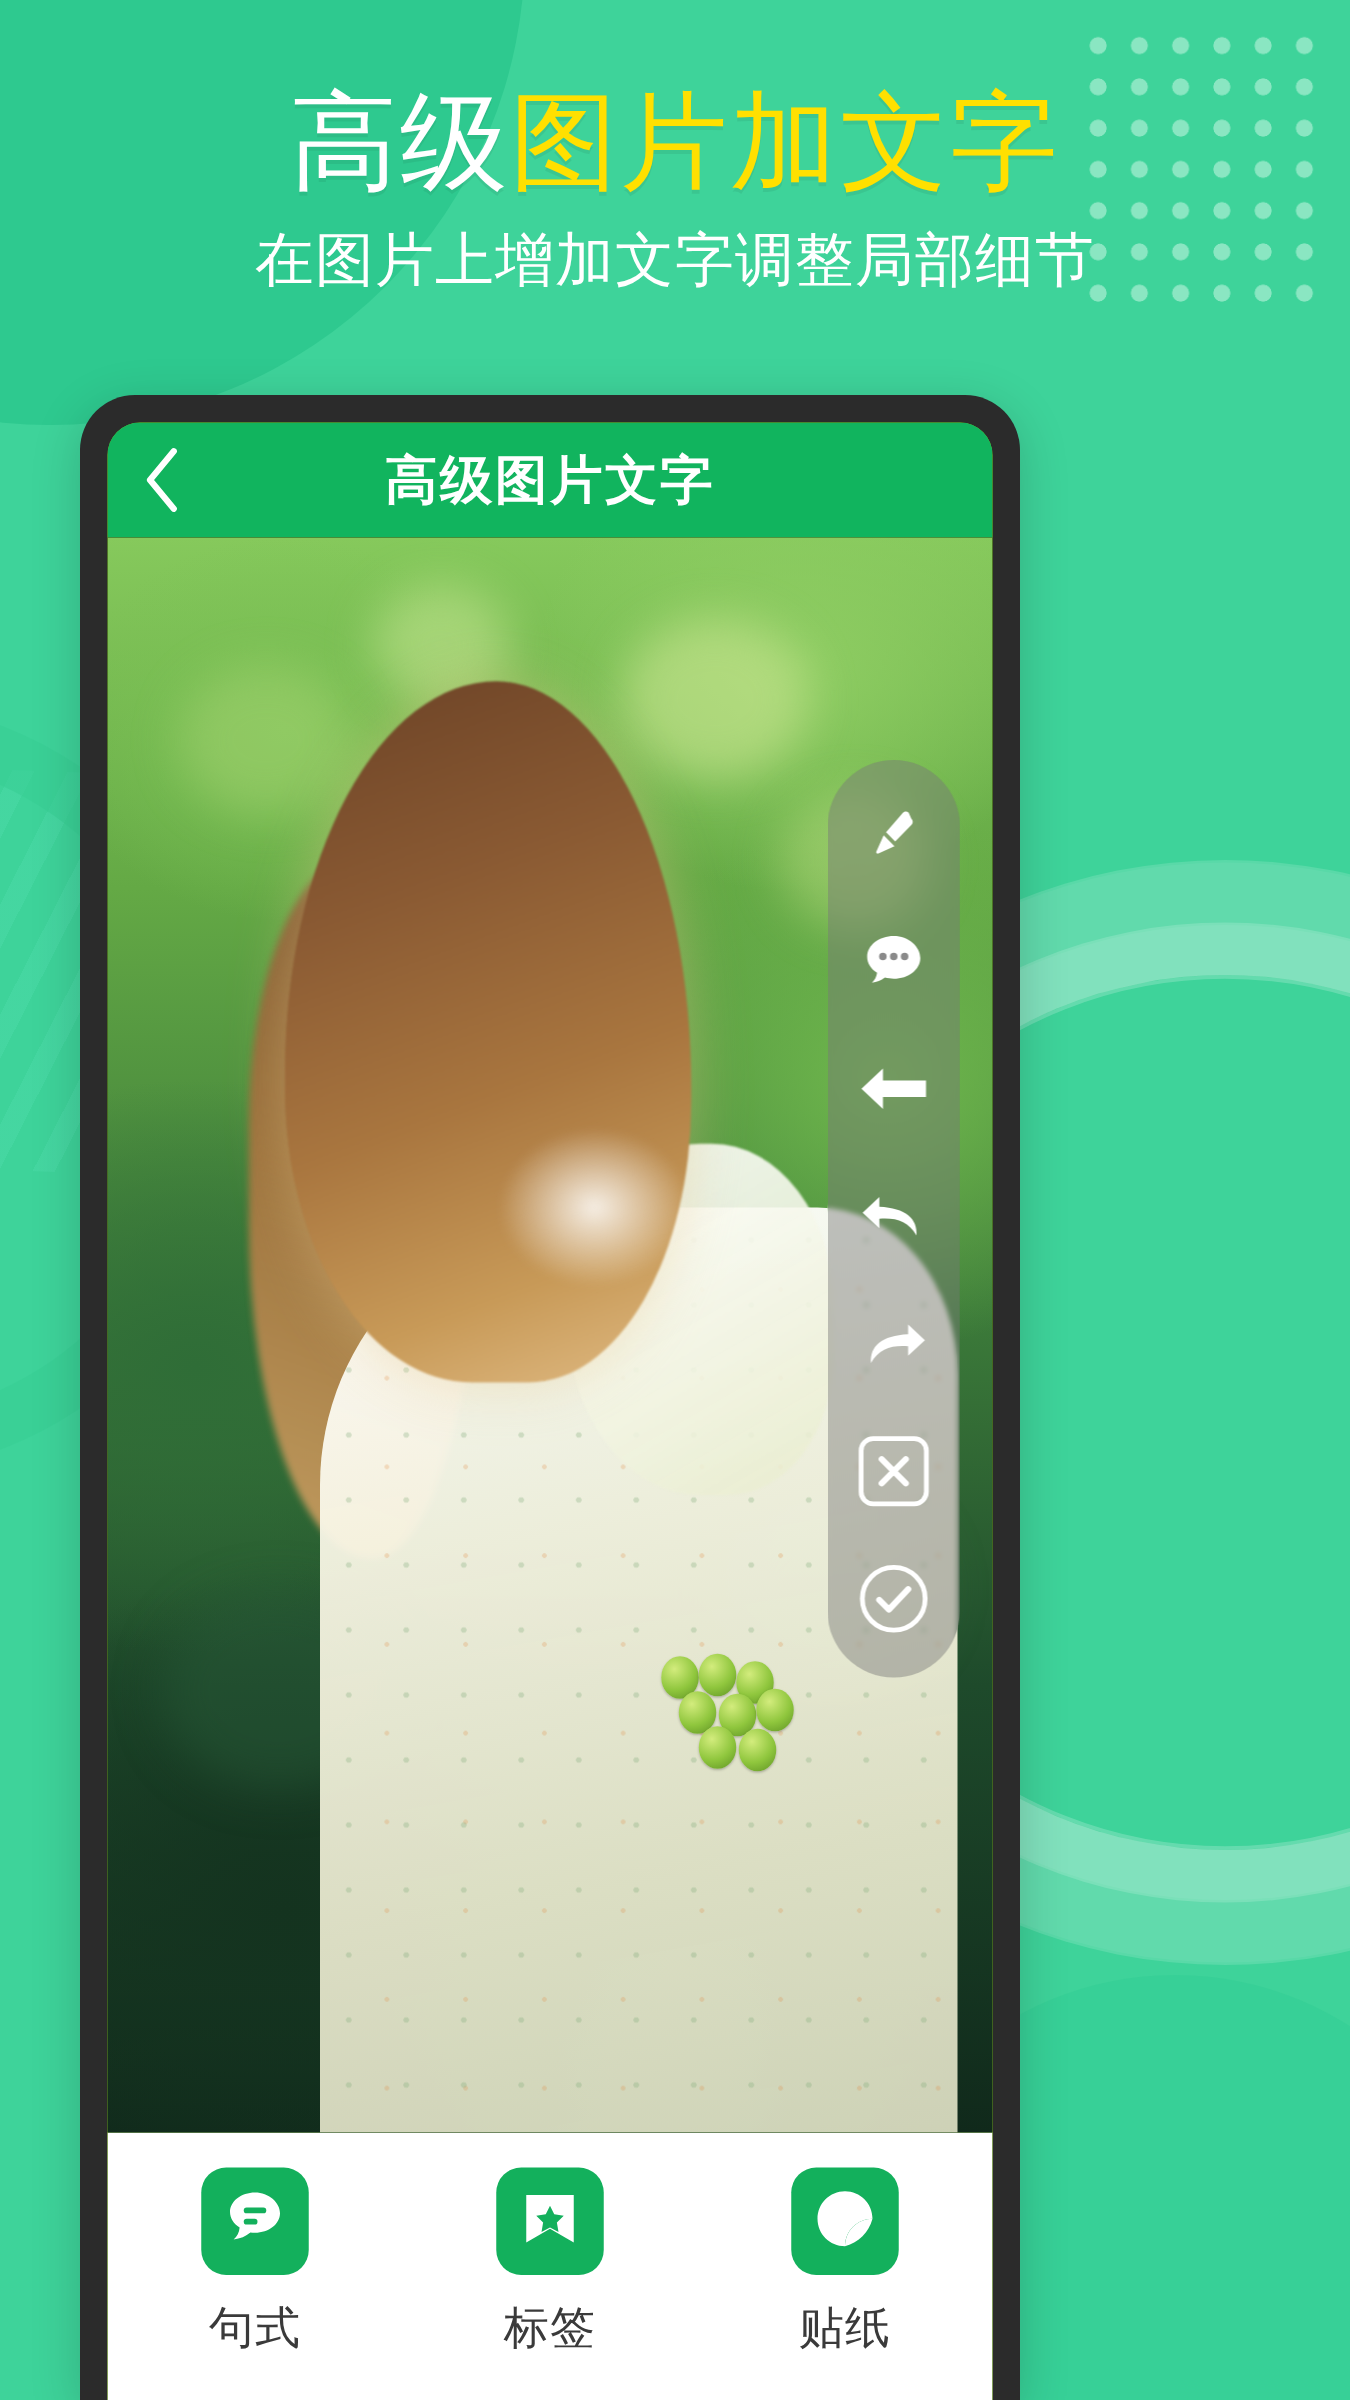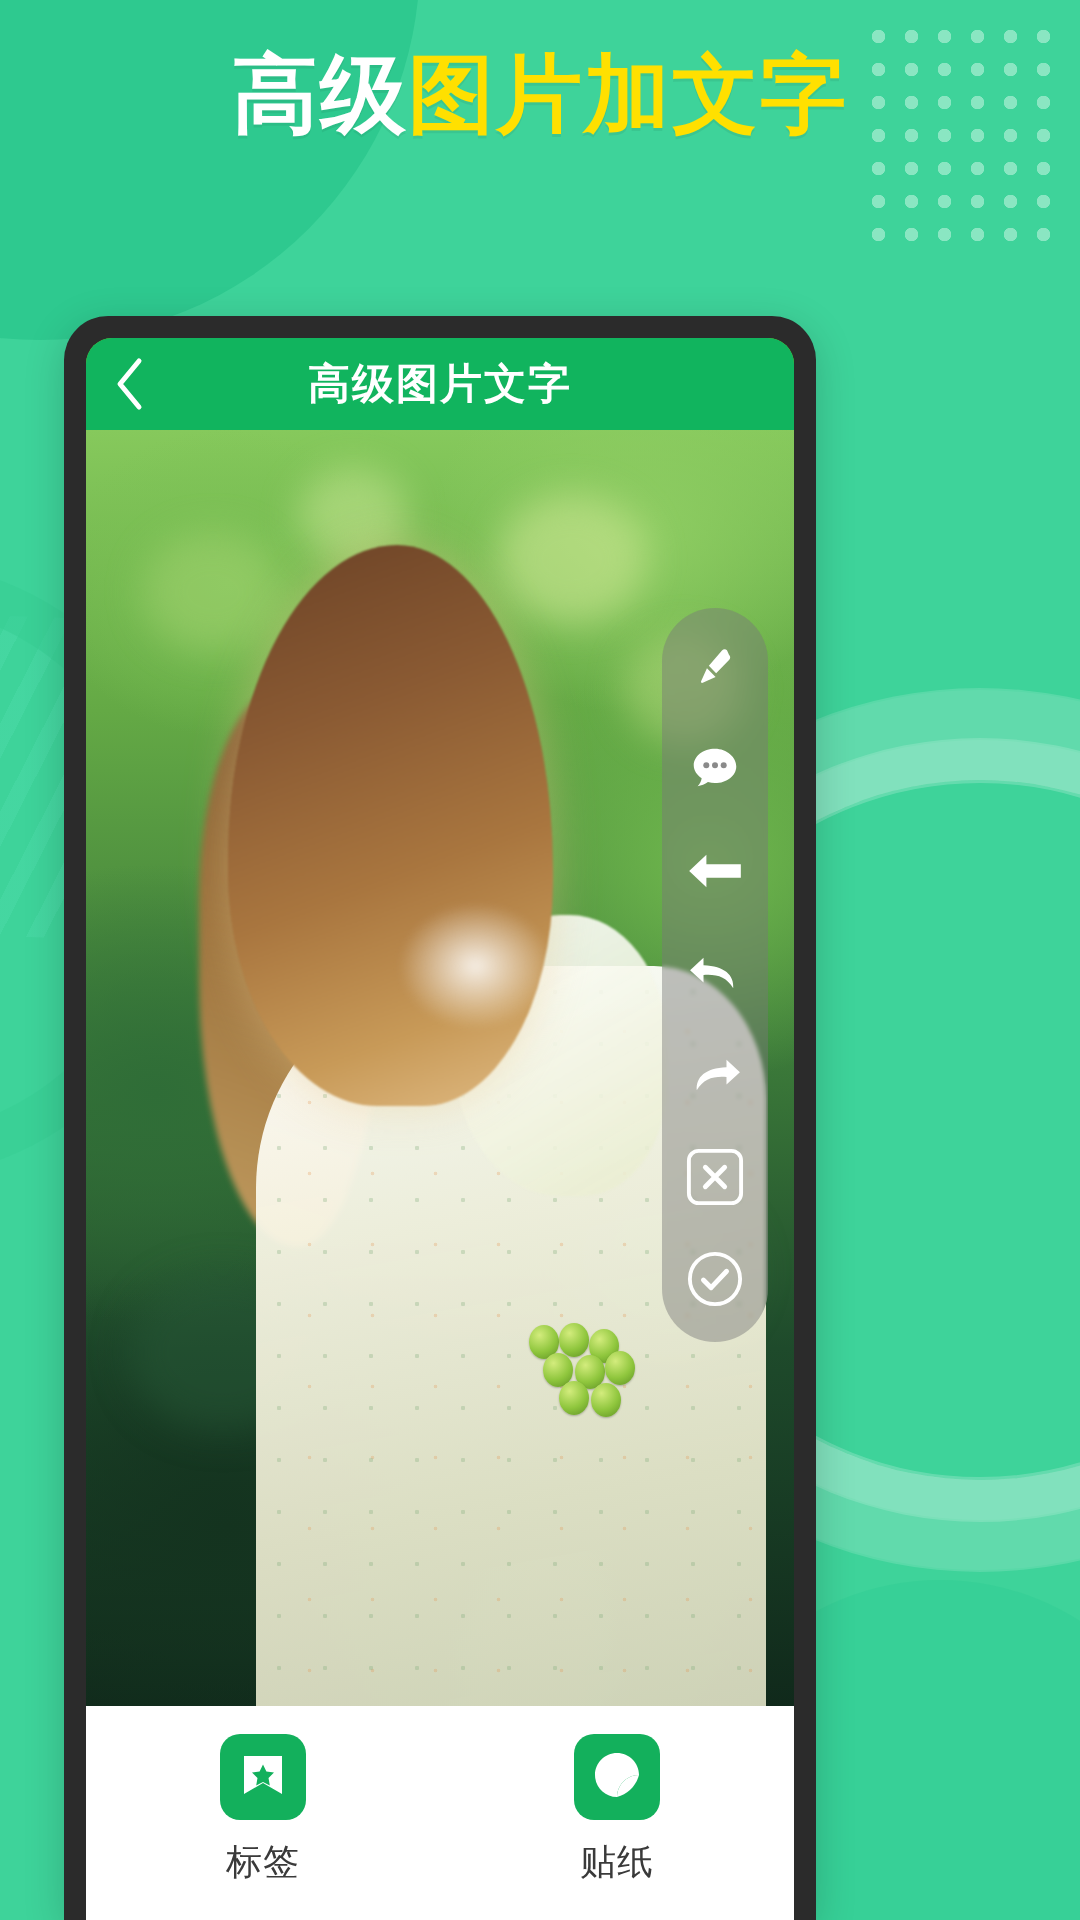--- a/index.html
+++ b/index.html
@@ -49,23 +49,24 @@
   }
   .corner-blob {
     position:absolute; right:-120px; bottom:-180px;
     width:520px; height:520px; border-radius:50%;
     background:#35cf95; opacity:.7;
   }
 
   
   .headline-wrap { position:absolute; left:0; right:0; top:48px; text-align:center; z-index:5; }
   .headline {
-    font-size:86px; font-weight:bold; letter-spacing:2px;
+    font-size:86px; font-weight:normal; letter-spacing:2px;
     line-height:1.08;
     text-shadow:0 3px 0 rgba(0,0,0,.06);
+    margin-top:20px;
   }
   .headline .w { color:#ffffff; }
   .headline .y { color:#ffe000; }
   .subhead {
     margin-top:16px;
     font-size:47px; color:#ffffff; font-weight:500; letter-spacing:1px;
   }
 
   
   .phone {
@@ -237,20 +238,21 @@
   <div class="blob-b"></div>
   <div class="rings"></div>
   <div class="dots"></div>
   <div class="corner-blob"></div>
 </div>
 
 <div class="headline-wrap">
   <div class="headline">
     <span class="w">高级</span><span class="y">图片加文字</span>
   </div>
+  <div class="subhead">在图片上增加文字调整局部细节</div>
 </div>
 
 <div class="phone">
   <div class="screen">
 
     <div class="appbar">
       <div class="back-btn">
         <span>
           <svg width="34" height="56" viewBox="0 0 34 56" fill="none">
             <path d="M27 5 L8 28 L27 51" stroke="#ffffff" stroke-width="5" stroke-linecap="round" stroke-linejoin="round"></path>
@@ -353,20 +355,32 @@
               <path d="M18 31 L26 39 L42 22" fill="none" stroke="#ffffff" stroke-width="5" stroke-linecap="round" stroke-linejoin="round"></path>
             </svg>
           </span>
         </div>
 
       </div>
     </div>
 
     <div class="tabbar">
 
+      <div class="tab">
+        <div class="tab-icon">
+          <span>
+            <svg width="56" height="56" viewBox="0 0 56 56">
+              <path d="M28 7c-11 0-20 7-20 15.6 0 5 3 9.5 7.7 12.4-.3 4-2 7-4.8 9.6 5.2-.6 9.9-2.6 13.4-5.6 1.2.1 2.5.2 3.7.2 11 0 20-7 20-15.6S39 7 28 7z" fill="#ffffff"></path>
+              <rect x="19" y="19" width="18" height="4.6" rx="2.3" fill="#13b05c"></rect>
+              <rect x="19" y="28" width="11" height="4.6" rx="2.3" fill="#13b05c"></rect>
+            </svg>
+          </span>
+        </div>
+        <div class="tab-label">句式</div>
+      </div>
 
 
       <div class="tab">
         <div class="tab-icon">
           <span>
             <svg width="56" height="56" viewBox="0 0 56 56">
               <path d="M9 9 h38 v38 l-19 -11 l-19 11 Z" fill="#ffffff"></path>
               <path d="M28 17.5 l3.4 6.9 7.6 1.1 -5.5 5.4 1.3 7.6 -6.8 -3.6 -6.8 3.6 1.3 -7.6 -5.5 -5.4 7.6 -1.1 Z" fill="#13b05c"></path>
             </svg>
           </span>

